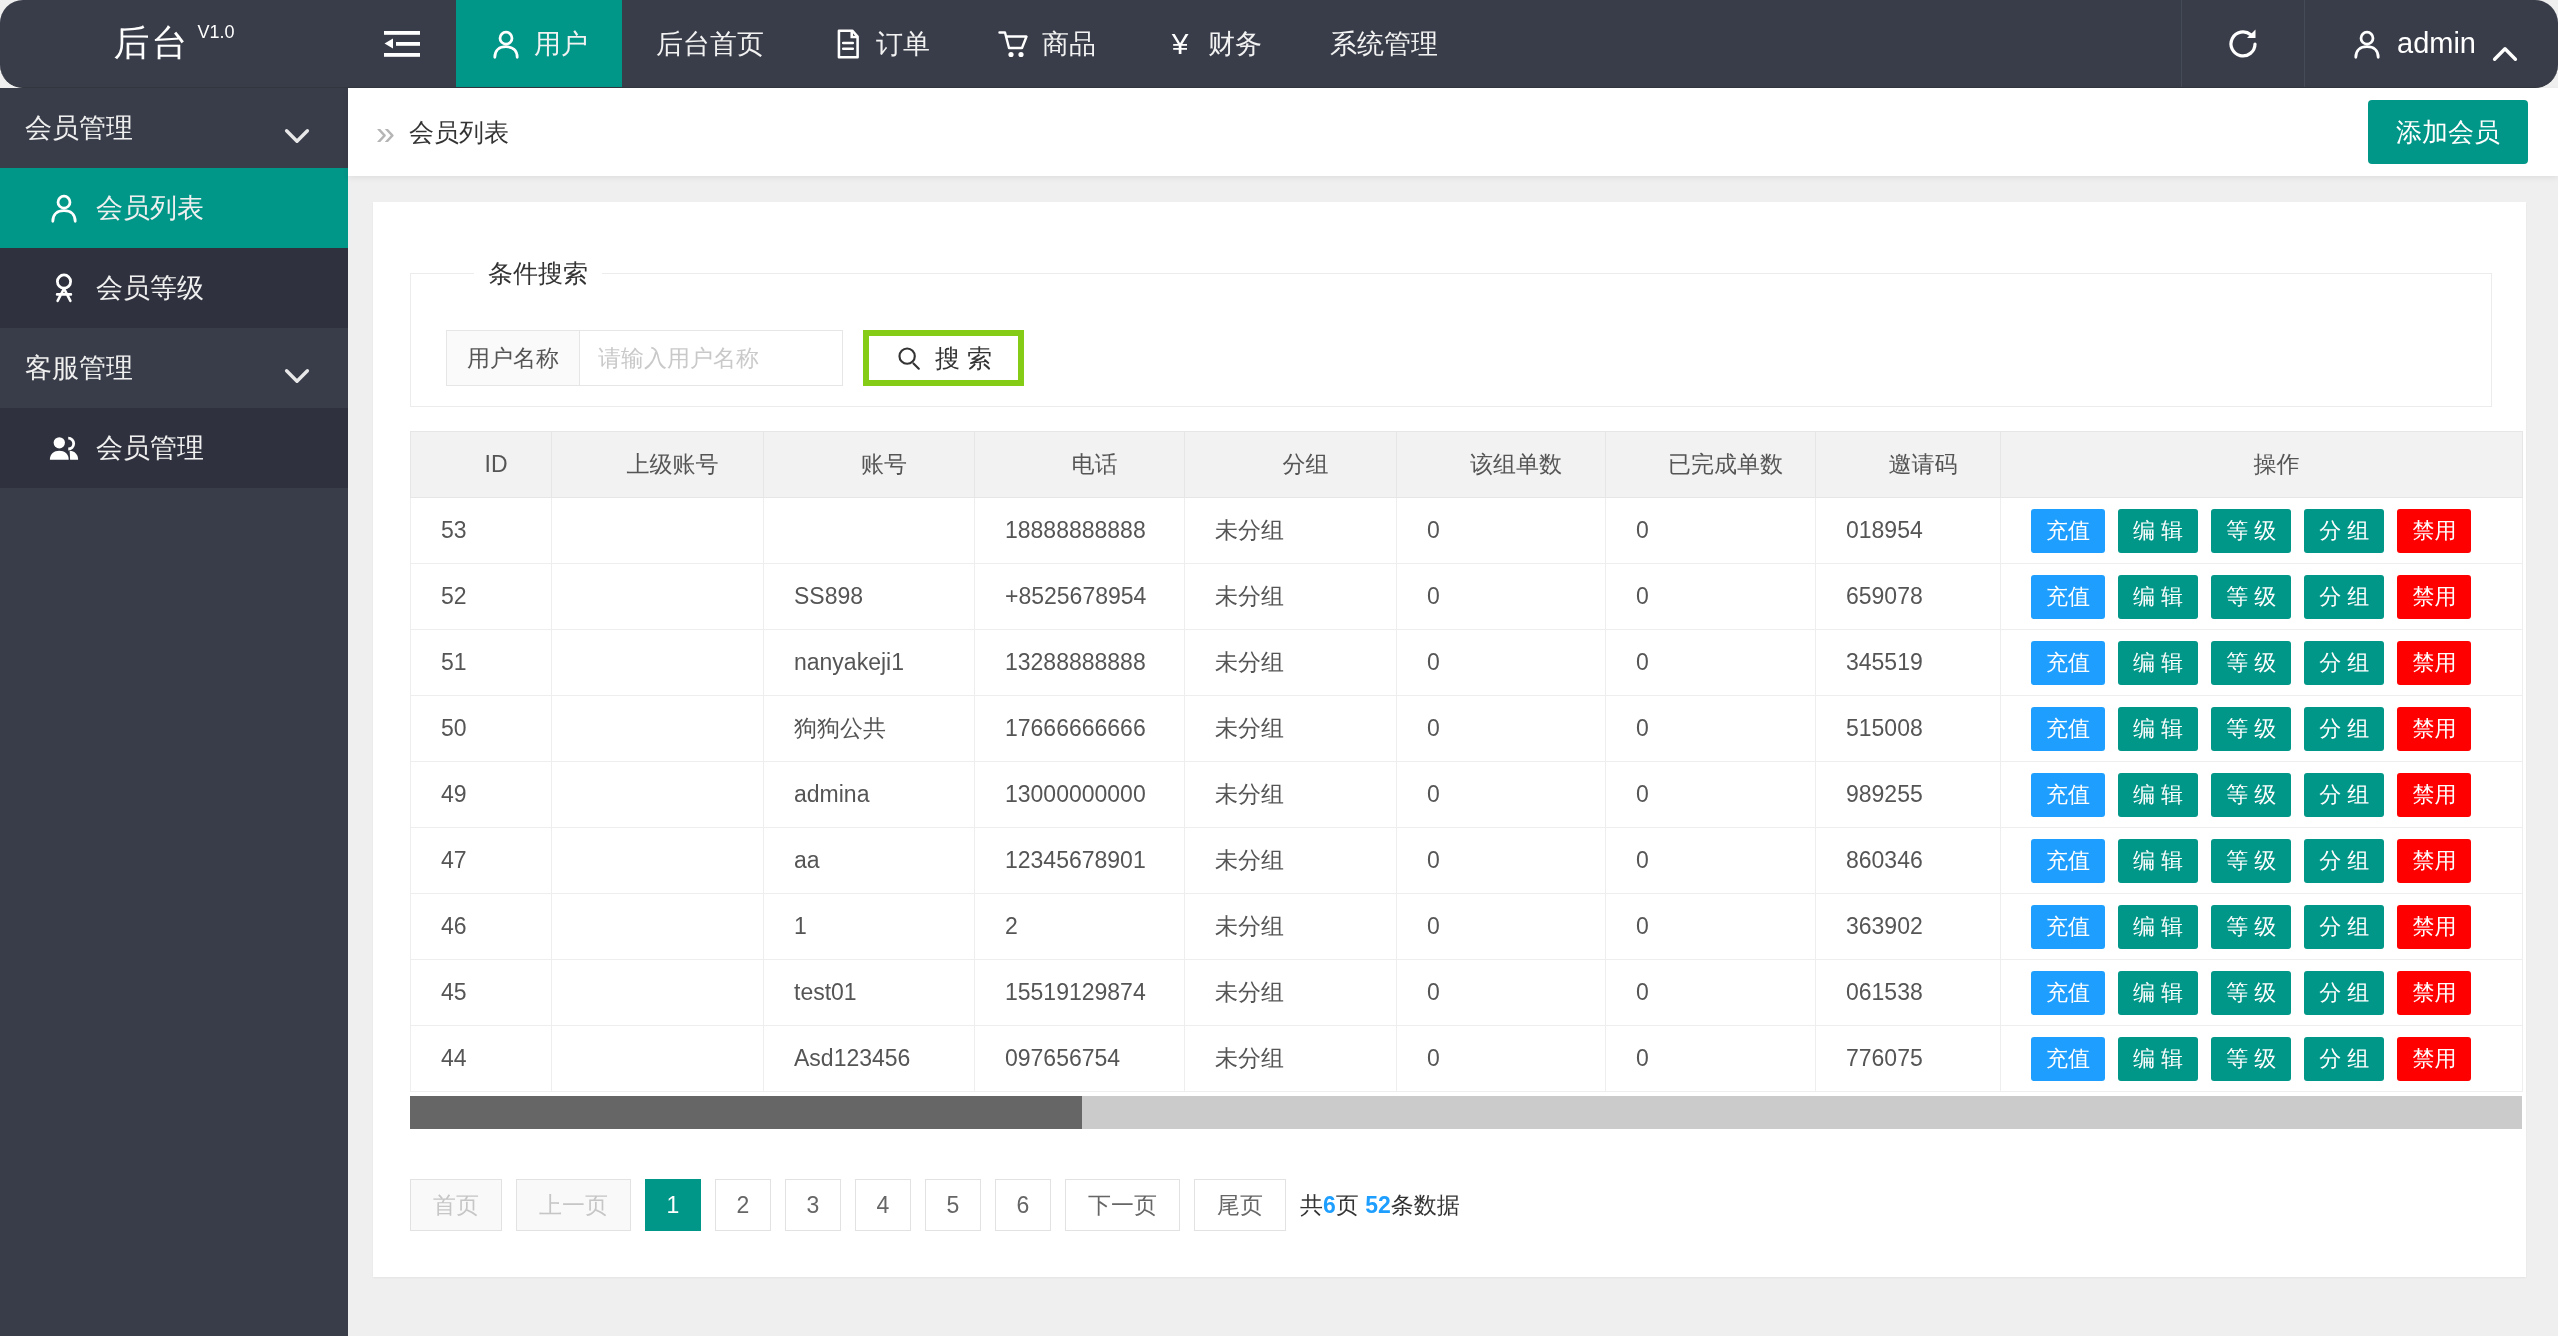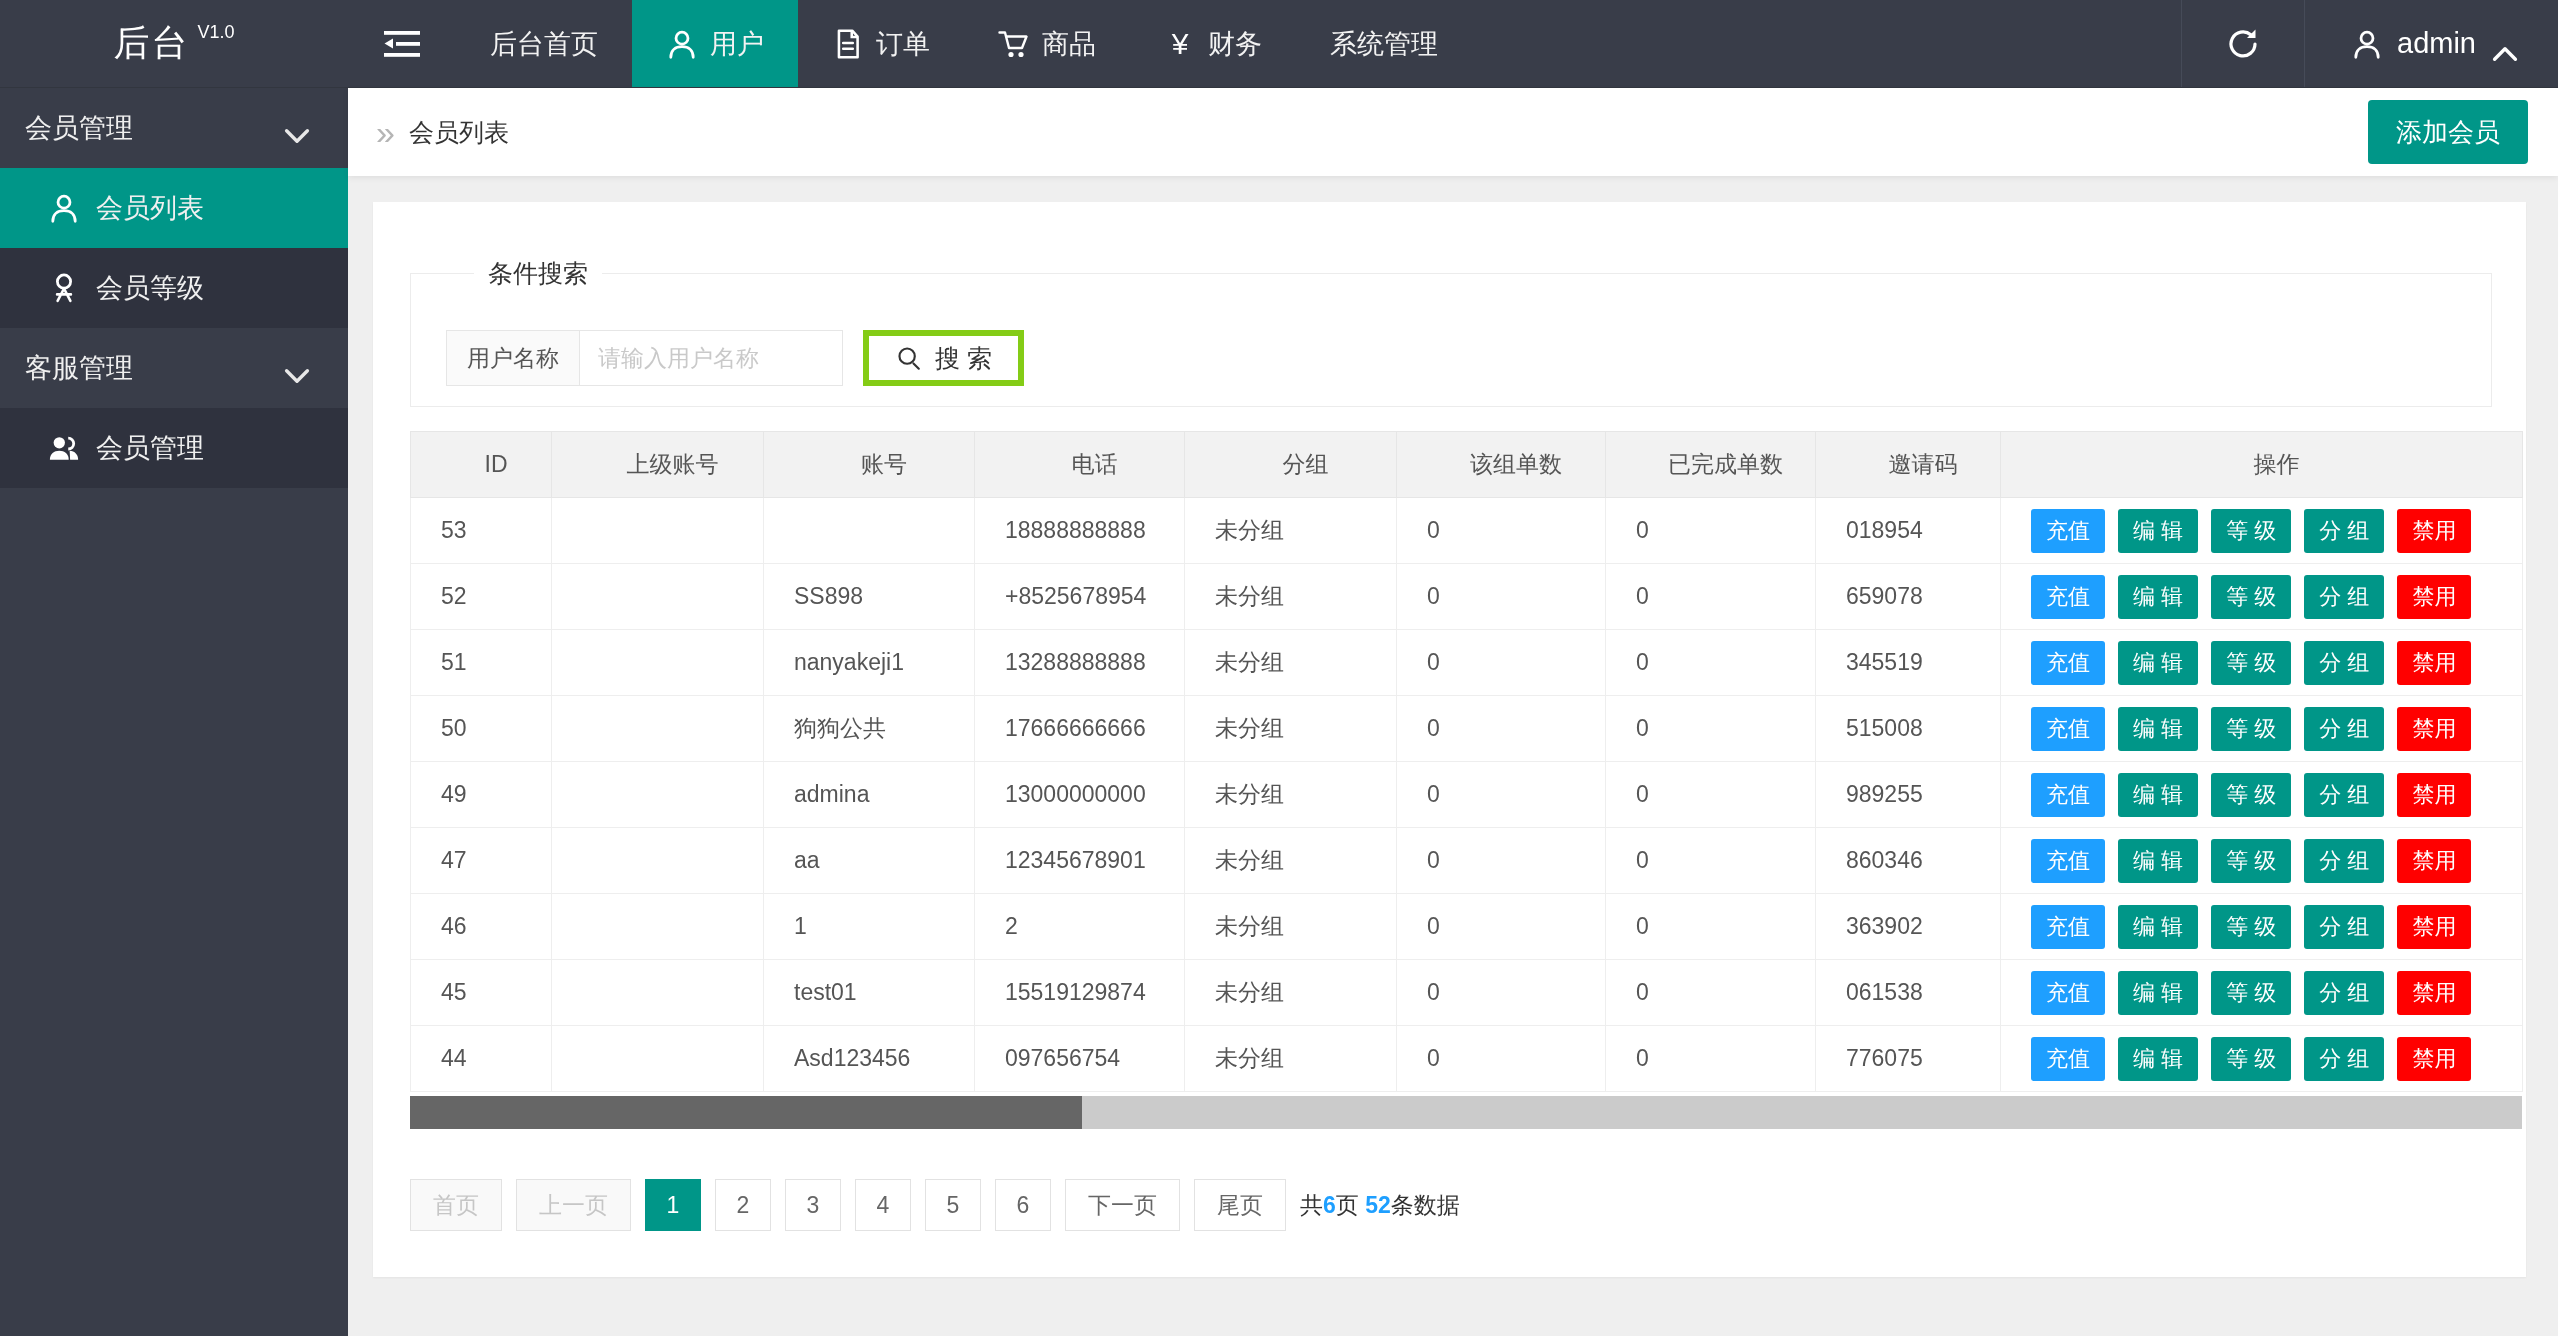--- a/index.html
+++ b/index.html
@@ -1,21 +1,21 @@
 <!DOCTYPE html>
 <html style="--accent: #009688; --blue: #1E9FFF; --red: #FF0000; --header-bg: #393D49; --submenu-bg: #2F323E; --page-bg: #EFEFEF;"><head>
 <meta charset="utf-8">
 <style>
   * { box-sizing: border-box; margin: 0; padding: 0; }
   html,body { width: 2558px; height: 1336px; overflow: hidden; }
   body { font-family: "Liberation Sans", "DejaVu Sans", sans-serif; color:#333; }
   .app { width:2558px; height:1336px; display:flex; flex-direction:column; background: var(--page-bg,#EFEFEF); }
 
   
-  .header { height:88px; flex:0 0 88px; background: var(--header-bg,#393D49); display:flex; align-items:stretch; border-bottom:1px solid #32363F; }
+  .header { height:88px; flex:0 0 88px; background: var(--header-bg,#393D49); display:flex; align-items:stretch; border-bottom:1px solid #32363F;border-radius:23px; }
   .logo { width:348px; flex:0 0 348px; display:flex; align-items:center; justify-content:center; color:#fff; }
   .logo-title { font-size:36px; letter-spacing:2px; }
   .logo-version { font-size:18px; margin-left:8px; align-self:flex-start; margin-top:22px; }
   .top-nav { display:flex; align-items:stretch; flex:1; }
   .nav-item { display:flex; align-items:center; padding:0 34px; color:#f2f2f2; font-size:27px; cursor:pointer; }
   .nav-item.active { background: var(--accent,#009688); }
   .nav-item .icon { width:32px; height:32px; margin-right:12px; color:#fff; }
   .nav-item .icon svg { width:100%; height:100%; display:block; }
   .yen { font-size:30px; line-height:32px; display:block; text-align:center; }
   .menu-toggle { display:flex; align-items:center; padding:0 36px; cursor:pointer; color:#fff; }
@@ -102,31 +102,31 @@
     </div>
     <div class="menu-toggle">
       <span class="icon"><svg viewBox="0 0 36 32">
             <rect x="0" y="3" width="36" height="3.8" fill="currentColor"></rect>
             <path d="M9 10.5 v10 L0.5 15.5 z" fill="currentColor"></path>
             <rect x="12" y="14" width="24" height="3.8" fill="currentColor"></rect>
             <rect x="0" y="25" width="36" height="3.8" fill="currentColor"></rect>
           </svg></span>
     </div>
     <div class="top-nav">
-        <div class="nav-item">
-          <span class="nav-label">后台首页</span>
-        </div>
         <div class="nav-item active">
           <span class="icon">
             <svg viewBox="0 0 30 30">
               <circle cx="15" cy="9.5" r="5.6" fill="none" stroke="currentColor" stroke-width="2.6"></circle>
               <path d="M4.5 27.5 C4.5 20.5 9 17.5 15 17.5 C21 17.5 25.5 20.5 25.5 27.5" fill="none" stroke="currentColor" stroke-width="2.6" stroke-linecap="round"></path>
             </svg>
           </span>
           <span class="nav-label">用户</span>
+        </div>
+        <div class="nav-item">
+          <span class="nav-label">后台首页</span>
         </div>
         <div class="nav-item">
           <span class="icon">
             <svg viewBox="0 0 30 30">
               <path d="M6.5 2.5 h12.5 l5 5.5 v19.5 h-17.5 z" fill="none" stroke="currentColor" stroke-width="2.4" stroke-linejoin="round"></path>
               <path d="M18.5 2.5 v6 h5.5" fill="none" stroke="currentColor" stroke-width="2.4"></path>
               <path d="M10.5 14 h9 M10.5 19.5 h9" stroke="currentColor" stroke-width="2.4" stroke-linecap="round"></path>
             </svg>
           </span>
           <span class="nav-label">订单</span>

